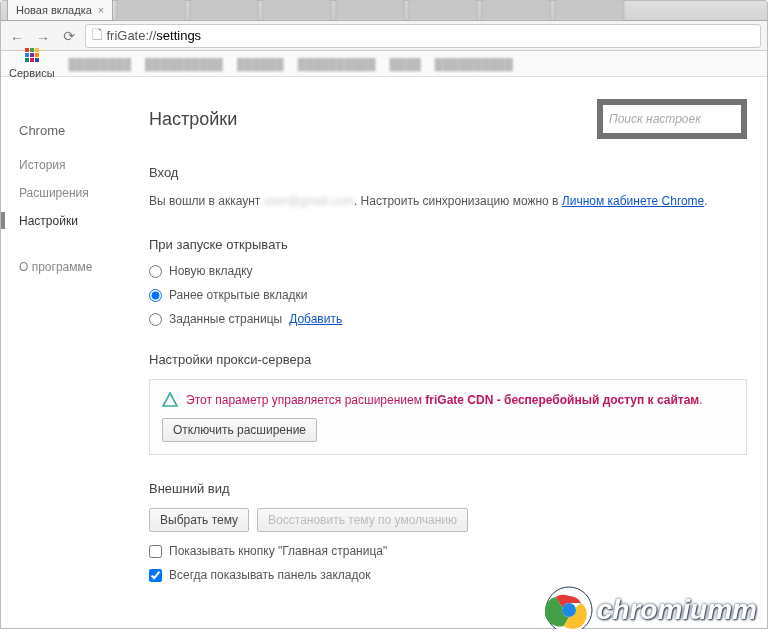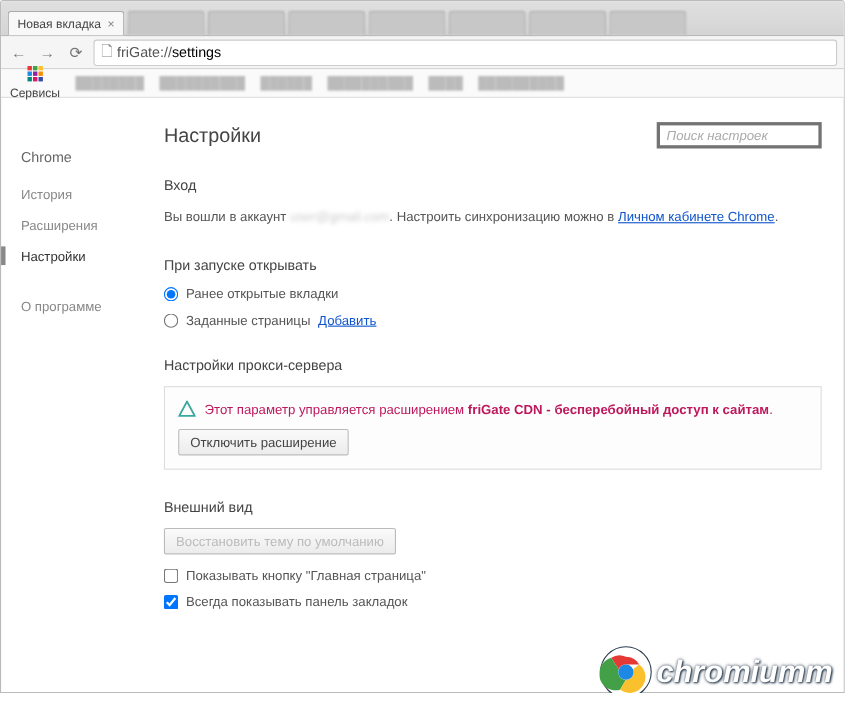--- a/index.html
+++ b/index.html
@@ -1,18 +1,18 @@
 <!DOCTYPE html>
 <html><head>
 <meta charset="utf-8">
 <style>
   * { box-sizing: border-box; }
   body { margin: 0; font-family: "Segoe UI", Arial, sans-serif; font-size: 12px; color: #333; background: #fff; width: 768px; }
   .browser-chrome { border: 1px solid #bbb; border-radius: 3px 3px 0 0; background: #fff; }
-  .tabbar { height: 32px; background: linear-gradient(#e0e0e0,#d4d4d4); display: flex; align-items: flex-end; padding: 0 6px; border-bottom: 1px solid #aaa; gap: 3px; }
+  .tabbar { height: 20px; background: linear-gradient(#e0e0e0,#d4d4d4); display: flex; align-items: flex-end; padding: 0 6px; border-bottom: 1px solid #aaa; gap: 3px; }
   .tab { height: 22px; padding: 3px 8px; font-size: 11px; display: flex; align-items: center; gap: 6px; border-radius: 3px 3px 0 0; border: 1px solid #aaa; border-bottom: none; background: #f8f8f8; color: #444; }
   .tab.inactive { background: #c7c7c7; color: #888; width: 70px; overflow: hidden; filter: blur(1px); }
   .tab-close { font-size: 11px; color: #888; cursor: pointer; }
   .navbar { height: 30px; display: flex; align-items: center; padding: 0 6px; gap: 6px; border-bottom: 1px solid #ccc; background: #f5f5f5; }
   .nav-btn { width: 20px; height: 20px; display: flex; align-items: center; justify-content: center; color: #777; font-size: 14px; cursor: pointer; }
   .omnibox { flex: 1; height: 24px; border: 1px solid #ccc; border-radius: 3px; background: #fff; display: flex; align-items: center; padding: 0 6px; color: #555; font-size: 13px; }
   .omni-prefix { color: #555; }
   .omni-path { color: #000000; }
   .bookmarks-bar { height: 26px; border-bottom: 1px solid #ddd; background: #fafafa; display: flex; align-items: center; padding: 0 8px; gap: 14px; font-size: 11px; color: #444; }
   .bkm { display: flex; align-items: center; gap: 4px; filter: blur(1px); color: #bbb; }
@@ -23,21 +23,21 @@
   .content { display: flex; min-height: 540px; }
   .sidebar { width: 120px; padding: 22px 0 0 18px; font-size: 12px; color: #888; }
   .sidebar-title { color: #666; font-size: 13px; margin-bottom: 20px; margin-top: 24px; }
   .side-link { margin-bottom: 14px; cursor: pointer; }
   .side-link.active { color: #333; position: relative; }
   .side-link.active::before { content:""; position: absolute; left:-18px; top:-2px; width:4px; height:17px; background:#888; }
   .side-sep { height: 18px; }
   .main { flex: 1; padding: 22px 20px 20px 28px; position: relative; }
   .page-header { display: flex; justify-content: space-between; align-items: center; margin-bottom: 26px; }
   h1 { font-size: 18px; font-weight: normal; color: #444; margin: 0; }
-  .search-box { border: 3px solid #737373; width: 150px; height: 24px; padding: 0 6px; font-size: 12px; color: #aaa; font-style: italic; display: flex; align-items: center; }
+  .search-box { border: 6px solid #737373; width: 150px; height: 40px; padding: 0 6px; font-size: 12px; color: #aaa; font-style: italic; display: flex; align-items: center; }
   h2 { font-size: 13px; font-weight: normal; color: #444; margin: 0 0 12px 0; }
   .section { margin-bottom: 26px; }
   .signin-text { color: #555; margin-bottom: 8px; line-height: 1.6; }
   .blurred-email { filter: blur(2px); color: #ccc; }
   a.link { color: #1155cc; text-decoration: underline; cursor: pointer; }
   .btn { display: inline-block; border: 1px solid #bbb; background: linear-gradient(#fafafa,#ececec); padding: 4px 10px; font-size: 12px; color: #444; cursor: pointer; border-radius: 2px; }
   .btn.disabled { color: #bbb; cursor: default; }
   .highlight-box { border: 2px solid #d92d2d; border-radius: 6px; padding: 4px 6px; display: inline-flex; gap: 8px; margin-top: 2px; }
   .radio-row, .check-row { display: flex; align-items: center; gap: 7px; margin-bottom: 10px; color: #555; }
   input[type=radio], input[type=checkbox] { margin:0; }
@@ -119,20 +119,24 @@
       <div class="section">
         <h2>Вход</h2>
         <div class="signin-text">
           <span>Вы вошли в аккаунт </span><span class="blurred-email">user@gmail.com</span><span>. Настроить синхронизацию можно в </span><a class="link">Личном кабинете Chrome</a>.
         </div>
       </div>
 
       <div class="section">
         <h2>При запуске открывать</h2>
         <label class="radio-row">
+          <input type="radio" name="startup" style="">
+          <span>Новую вкладку</span>
+        </label>
+        <label class="radio-row">
           <input type="radio" name="startup" checked="" style="">
           <span>Ранее открытые вкладки</span>
         </label>
         <label class="radio-row">
           <input type="radio" name="startup" style="">
           <span>Заданные страницы </span>
           <a class="link">Добавить</a>
         </label>
       </div>
 
@@ -145,20 +149,21 @@
               </svg>
             <span><span>Этот параметр управляется расширением </span><b>friGate CDN - бесперебойный доступ к сайтам</b>.</span>
           </div>
           <div><span class="btn">Отключить расширение</span></div>
         </div>
       </div>
 
       <div class="section">
         <h2>Внешний вид</h2>
         <div class="theme-row">
+          <span class="btn">Выбрать тему</span>
           <span class="btn disabled">Восстановить тему по умолчанию</span>
         </div>
         <label class="check-row">
           <input type="checkbox" style="">
           <span>Показывать кнопку "Главная страница"</span>
         </label>
         <label class="check-row">
           <input type="checkbox" checked="" style="">
           <span>Всегда показывать панель закладок</span>
         </label>

